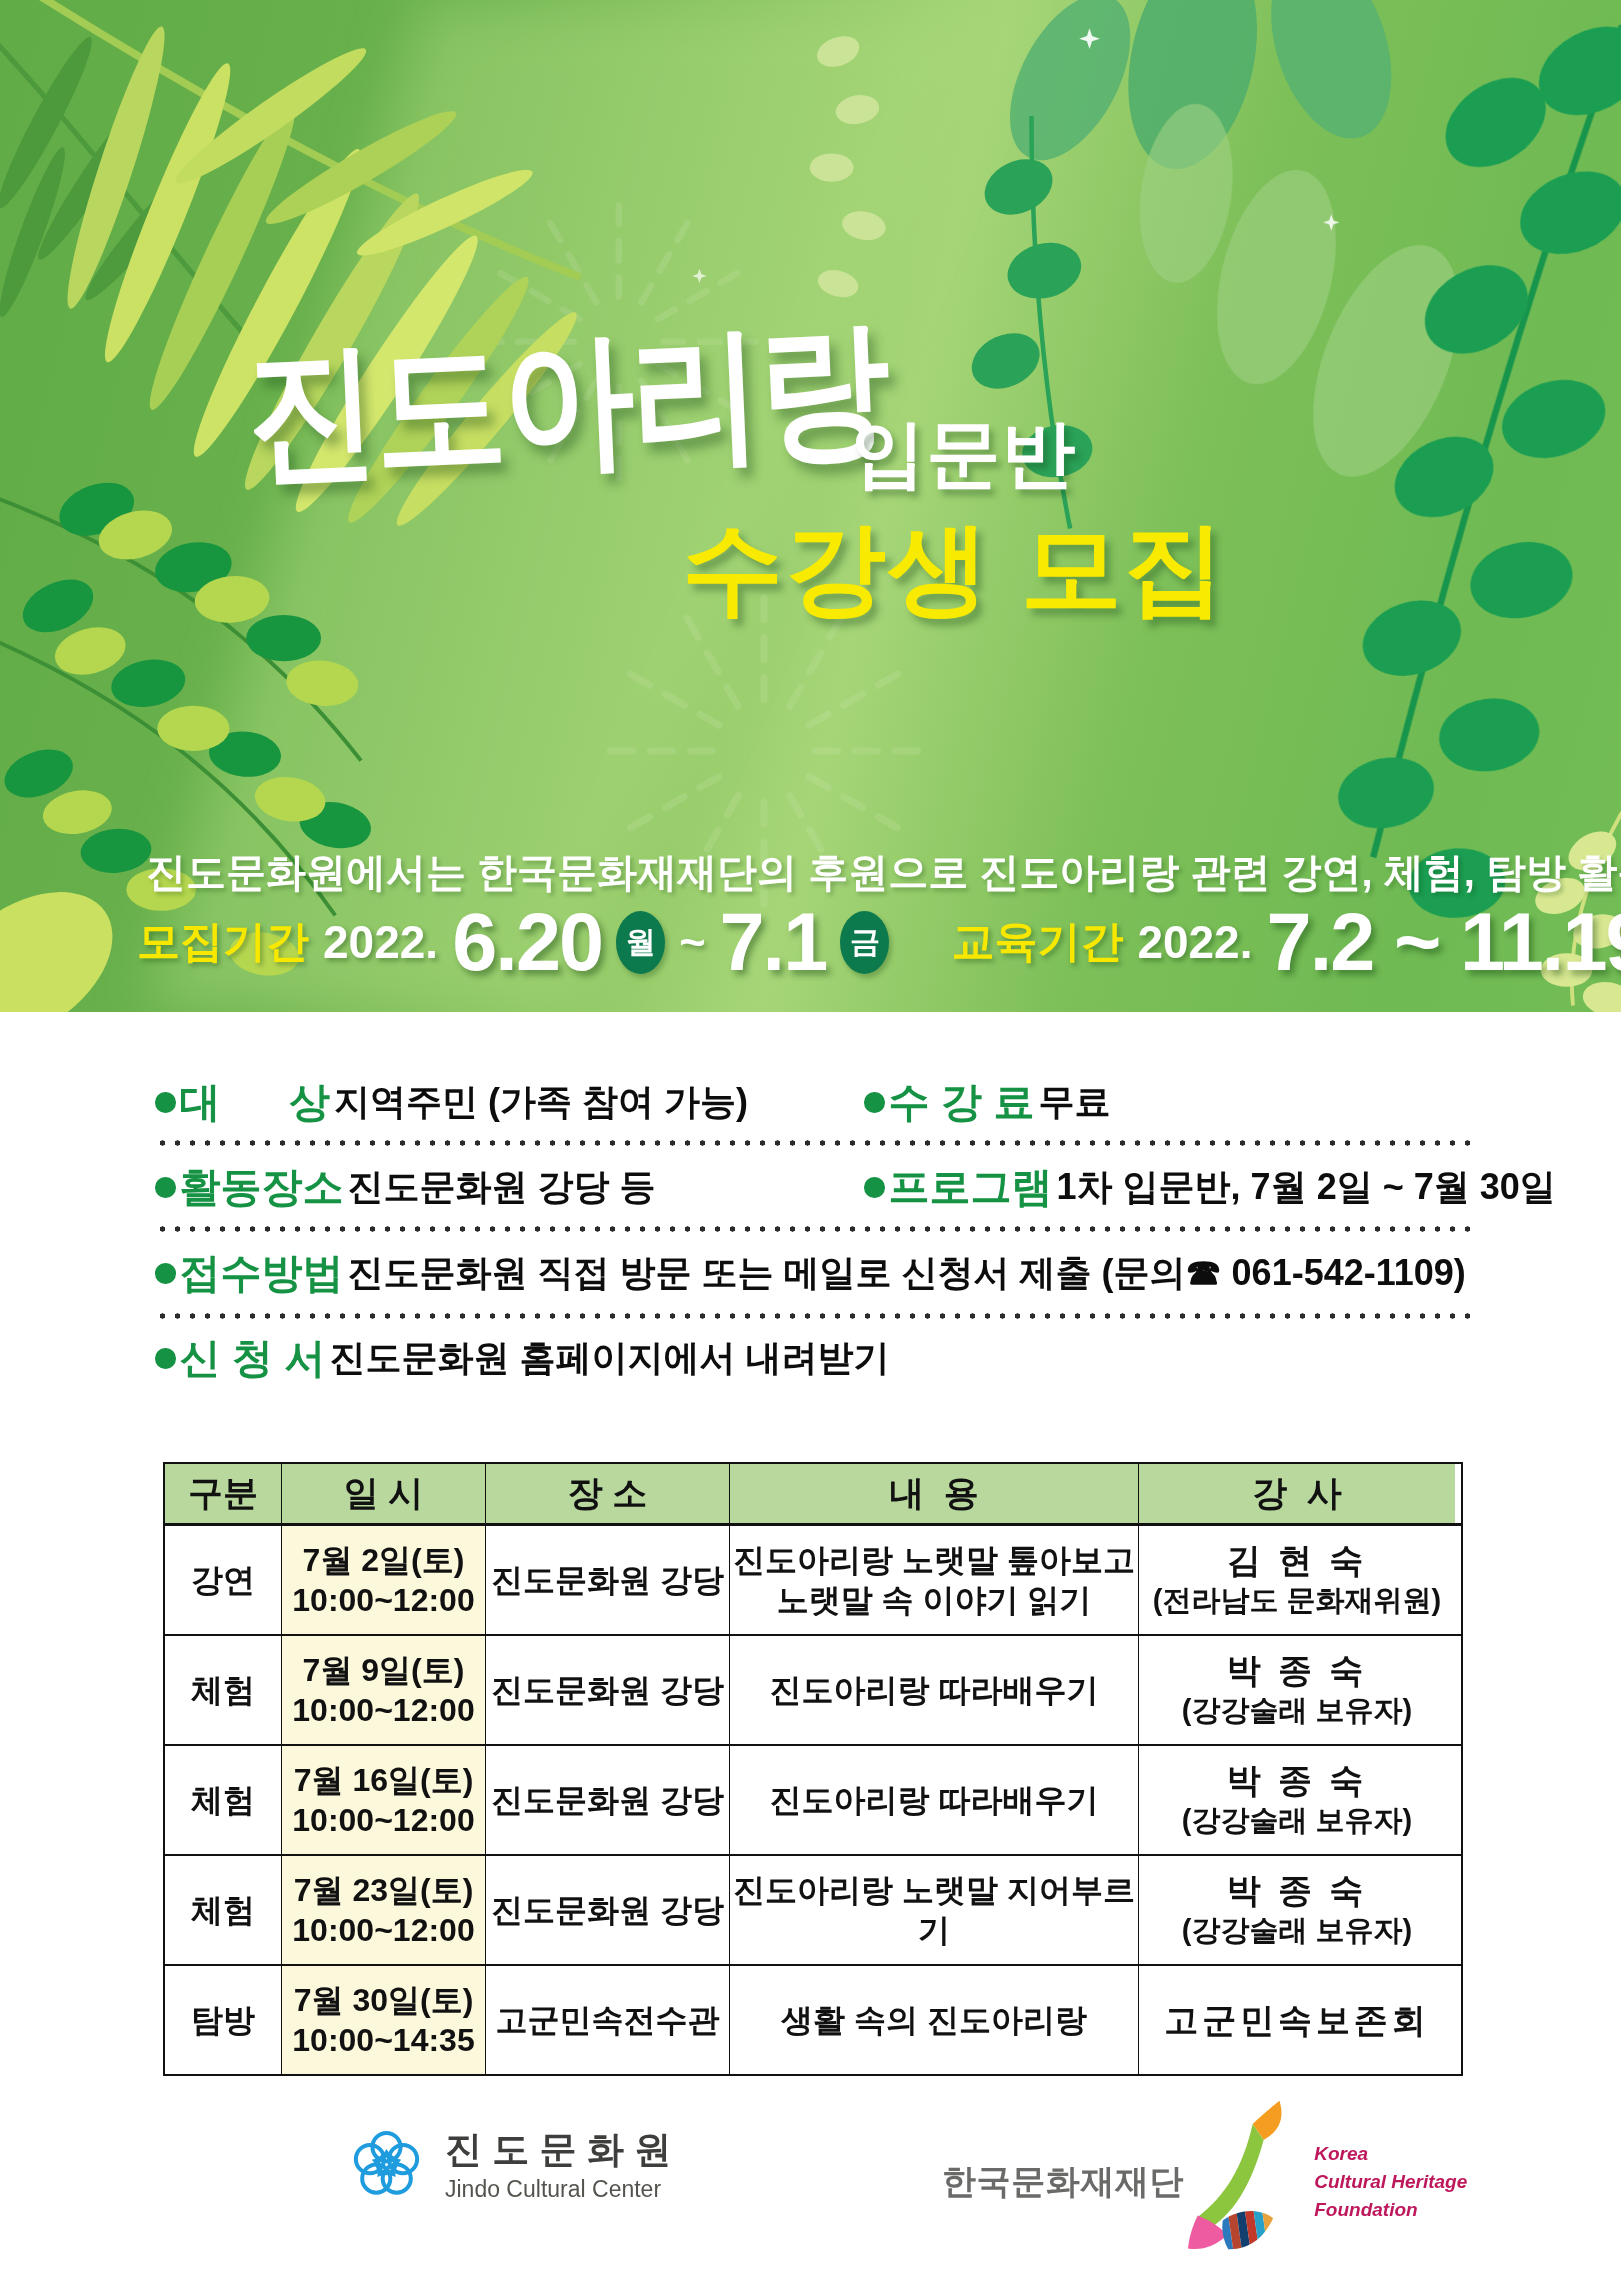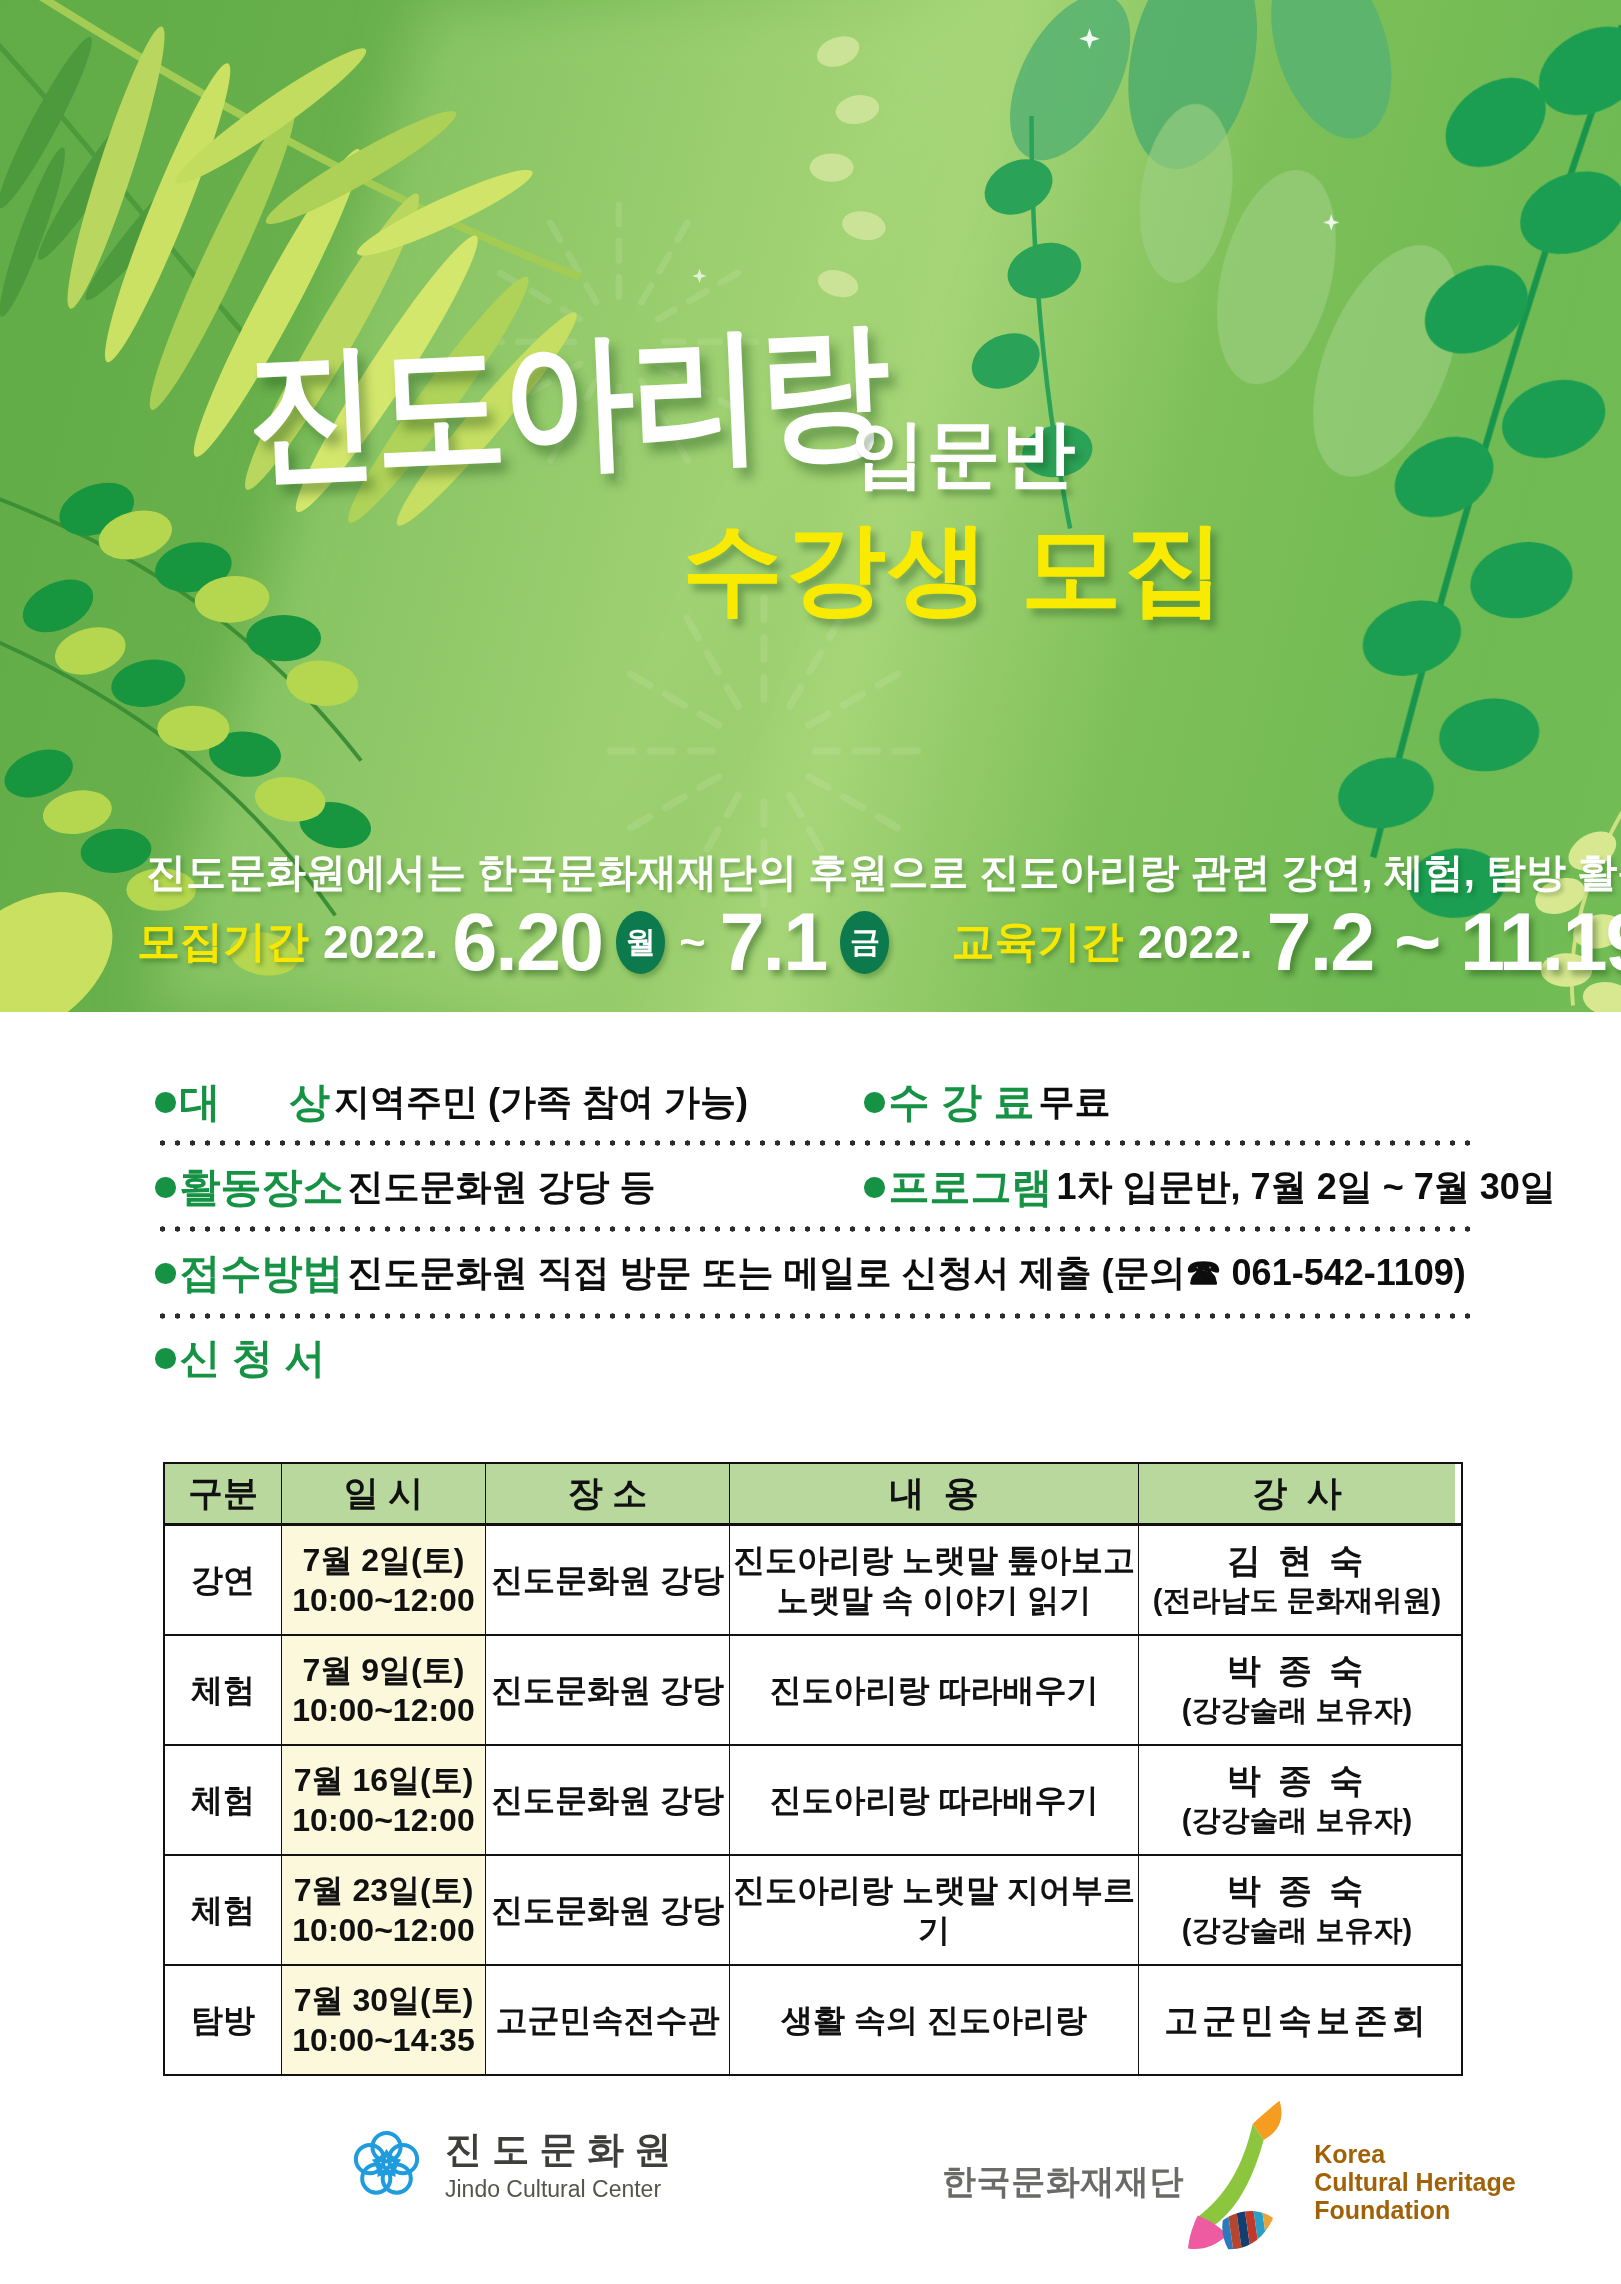--- a/index.html
+++ b/index.html
@@ -76,21 +76,21 @@
   .t-name{font-size:34px; font-weight:800; letter-spacing:3.9px;}
   .t-note{font-size:29px; font-weight:600; letter-spacing:0;}
   .t-note:empty{display:none;}
   .c-line2:empty{display:none;}
   
   .f-jindo{position:absolute; left:353px; top:2125px; display:flex; align-items:center; gap:25px;}
   .j-name{font-size:37px; font-weight:800; color:#3e3e3c; letter-spacing:10.3px; white-space:nowrap;}
   .j-en{font-size:23px; font-weight:500; color:#54544f; margin-top:1px;}
   .f-chf{position:absolute; left:942px; top:2094px; height:175px; display:flex; align-items:center; gap:4px;}
   .c-name{font-size:34px; font-weight:800; color:#6a6a68; letter-spacing:0.6px; white-space:nowrap;}
-  .c-en{font-size:25px; line-height:28px; font-weight:600; color:#a16207;}
+  .c-en{font-size:19px; line-height:28px; font-weight:600; color:#be185d;font-style:italic;}
 </style>
 </head>
 <body>
 
 <div class="poster">
 
   <div class="hero">
     <svg class="hero-art" viewBox="0 0 2516 1570" preserveAspectRatio="none" aria-hidden="true">
       <defs>
           <filter id="soft" x="-30%" y="-30%" width="160%" height="160%">
@@ -300,20 +300,21 @@
       <span class="i-label">접수방법</span>
       <span class="i-text">진도문화원 직접 방문 또는 메일로 신청서 제출 (문의☎ 061-542-1109)</span>
     </div>
   </div>
   <div class="dotline" style="top:1313px"></div>
 
   <div class="info-row" style="top:1329px">
     <div class="info-item" style="left:155px">
       <span class="dot"></span>
       <span class="i-label">신 청 서</span>
+      <span class="i-text">진도문화원 홈페이지에서 내려받기</span>
     </div>
   </div>
 
   <div class="tbl">
     <div class="t-row t-head">
       <div class="t-cell">구분</div>
       <div class="t-cell">일 시</div>
       <div class="t-cell">장 소</div>
       <div class="t-cell">내  용</div>
       <div class="t-cell">강  사</div>

